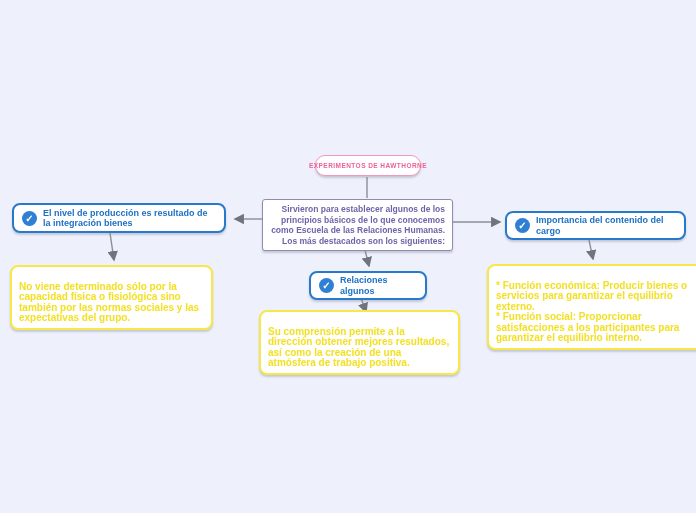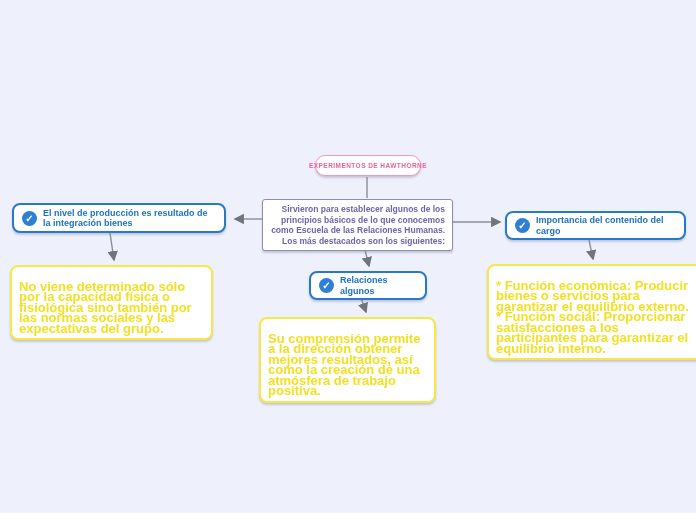--- a/index.html
+++ b/index.html
@@ -55,25 +55,25 @@
     flex:0 0 auto;
     width:15px;height:15px;border-radius:50%;
     background:#2f80d4;color:#ffffff;
     display:flex;align-items:center;justify-content:center;
     font-size:10px;font-weight:bold;line-height:15px;
   }
   
   .detail{
     border:2px solid #f7e847;border-radius:8px;
     padding:4px 7px;
-    color:#f3e024;font-size:13px;font-weight:bold;line-height:10.5px;
+    color:#f3e024;font-size:10px;font-weight:bold;line-height:10.5px;
     white-space:pre-line;
   }
   .detail-left{left:10px;top:265px;width:203px;min-height:43px;}
-  .detail-center{left:259px;top:317px;width:177px;min-height:48px;}
+  .detail-center{left:259px;top:310px;width:201px;min-height:48px;}
   .detail-right{left:487px;top:264px;width:224px;min-height:66px;}
 </style>
 </head>
 <body>
 
 <div class="canvas">
 
   <svg class="connectors" viewBox="0 0 696 520" xmlns="http://www.w3.org/2000/svg">
     <defs>
       <marker id="arrow" viewBox="0 0 10 10" refX="8.5" refY="5" markerWidth="7.5" markerHeight="7.5" orient="auto-start-reverse">

